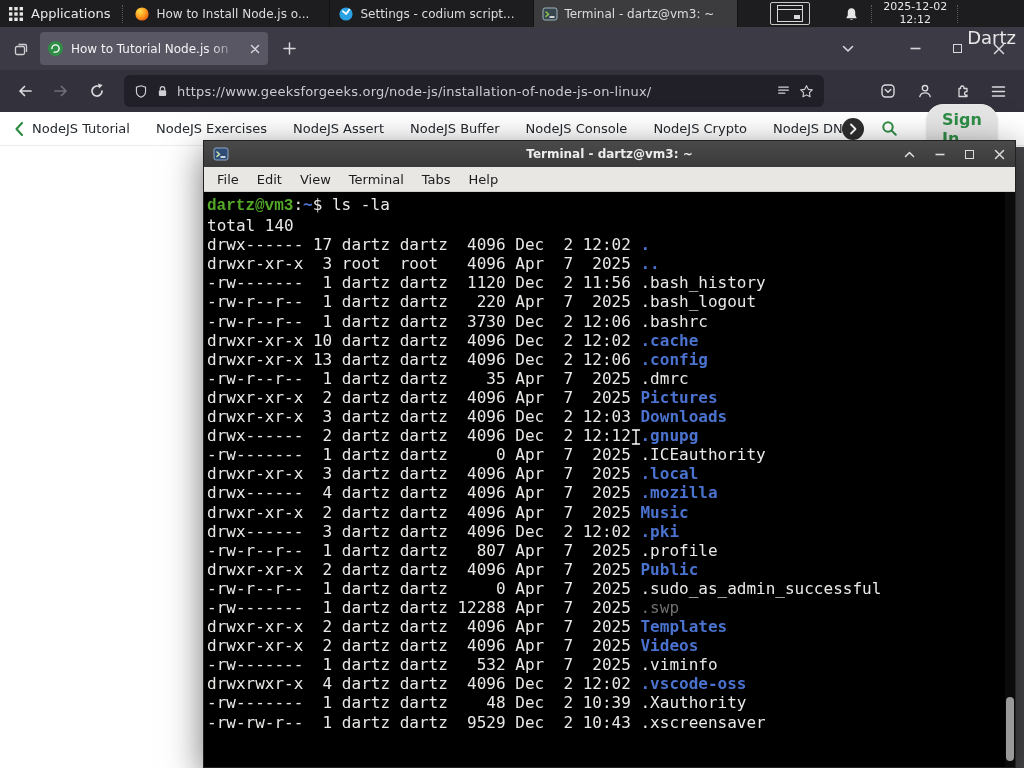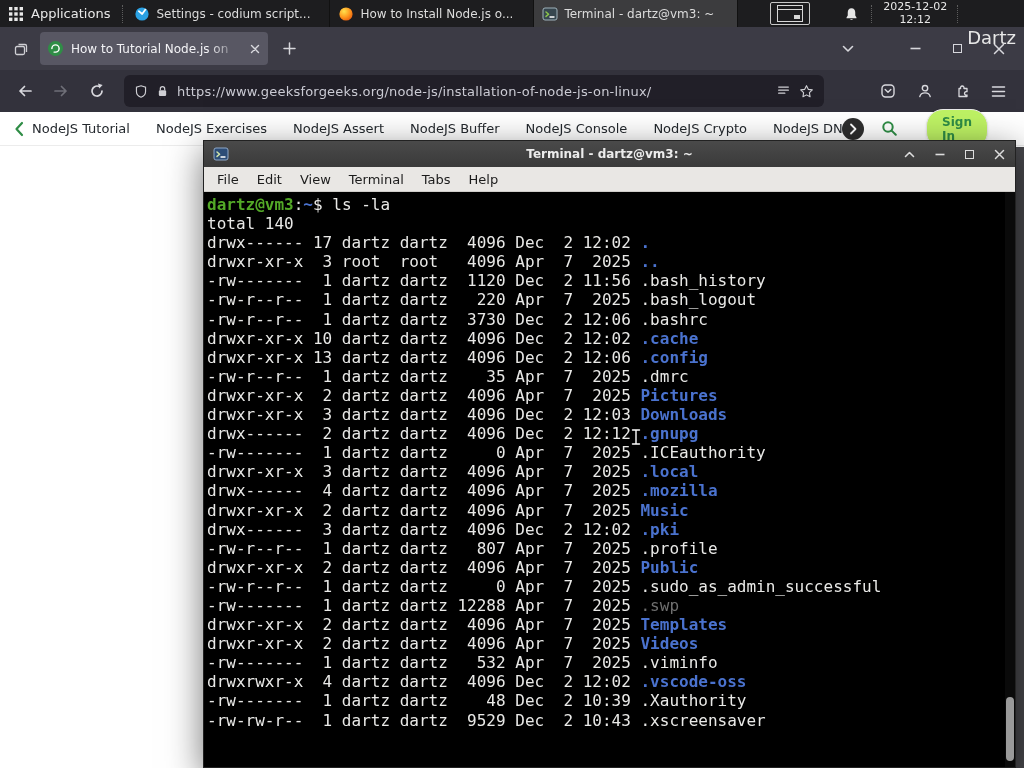--- a/index.html
+++ b/index.html
@@ -51,22 +51,22 @@
   .nav-right { display:flex; align-items:center; gap:21px; padding:0 8px 0 0; }
 
   .site-nav { height:34px; background:#fff; border-bottom:1px solid #ececec; display:flex; align-items:center;
               padding:0 14px; color:#24292e; font-size:13px; font-weight:500; position:relative; flex:none; }
   .snav-chevron-left { margin-right:8px; }
   .snav-item { margin-right:26px; white-space:nowrap; }
   .snav-item.clipped { width:32px; overflow:hidden; margin-right:0; }
   .snav-more { width:22px; height:22px; border-radius:50%; background:#2e2e2e; display:flex; align-items:center;
                justify-content:center; position:absolute; left:842px; top:6px; }
   .snav-search { margin-left:auto; padding:4px; }
-  .signin-btn { margin:0 22px 0 24px; color:#2f8d46; font-weight:700; font-size:12px; padding:5px 15px;
-                border:1px solid #e9e9e9; border-radius:17px; background:#bef264; box-shadow:0 1px 3px rgba(0,0,0,.08); }
+  .signin-btn { margin:0 22px 0 24px; color:#2f8d46; font-weight:700; font-size:16px; padding:5px 15px;
+                border:1px solid #e9e9e9; border-radius:17px; background:#e5e5e5; box-shadow:0 1px 3px rgba(0,0,0,.08); }
   .page { flex:1; background:#fff; }
   .page-scrollbar { position:absolute; right:0; top:120px; bottom:0; width:12px; background:#48484c; }
 
   
   .terminal-window { position:absolute; left:203px; top:140px; width:813px; height:628px; z-index:30;
                      display:flex; flex-direction:column; border:1px solid #222;
                      box-shadow:0 10px 34px rgba(0,0,0,.55); }
   .t-titlebar { height:26px; background:linear-gradient(#4a4a4a,#3a3a3a); position:relative;
                 display:flex; align-items:center; padding:0 9px; flex:none; }
   .t-title { position:absolute; left:0; right:0; text-align:center; font-size:12px; font-weight:bold;
@@ -74,21 +74,21 @@
   .t-controls { margin-left:auto; display:flex; align-items:center; gap:17px; }
   .t-ctl { display:flex; align-items:center; justify-content:center; width:13px; height:13px; }
   .box-max { width:9px; height:9px; border:1.5px solid #ddd; }
   .t-menubar { height:25px; background:#e9e7e4; border-bottom:1px solid #cfcdc9; display:flex; align-items:center;
                padding:0 4px; font-size:13px; color:#1c1c1c; flex:none; }
   .t-menu-item { padding:0 9px; }
   .t-body { flex:1; background:#000; position:relative; overflow:hidden; padding:3px 12px 0 3px;
             font-family:"DejaVu Sans Mono","Liberation Mono",monospace; font-size:16px; line-height:19.1px; }
   .t-line { white-space:pre; }
   .c-fg { color:#e9e9e7; }
-  .c-green { color:#53a927; font-weight:bold; }
+  .c-green { color:#53a927; font-weight:bold;font-family:Liberation Mono, monospace; }
   .c-blue { color:#4a72ce; font-weight:bold; }
   .c-gray { color:#6f6f6f; }
   .t-scrollbar { position:absolute; top:0; right:0; bottom:0; width:10px; background:#0a0a0a; }
   .t-thumb { position:absolute; right:1px; bottom:6px; width:8px; height:64px; background:#9a9a9a; border-radius:4px; }
 
   .mouse-cursor { position:absolute; left:630px; top:428px; z-index:50; }
 </style>
 </head>
 <body>
 
@@ -107,38 +107,38 @@
           <rect x="11.6" y="11.6" width="3.4" height="3.4"></rect>
       </g>
     </svg>
     <span>Applications</span>
   </div>
   <div class="psep"></div>
 
   <div class="taskbar">
     <div class="task">
       <svg width="16" height="16" viewBox="0 0 16 16">
-        <circle cx="8" cy="8" r="6.6" fill="#2ba1e3"></circle>
-        <polyline points="4.8,5.2 8.2,8 11.4,3.6" fill="none" stroke="#fff" stroke-width="1.7" stroke-linecap="round" stroke-linejoin="round"></polyline>
-      </svg>
-      <span class="tlabel">Settings - codium script...</span>
-    </div>
-    <div class="task">
-      <svg width="16" height="16" viewBox="0 0 16 16">
         <defs>
             <radialGradient id="fxg" cx="35%" cy="30%" r="80%">
           <stop offset="0%" stop-color="#ffe14d"></stop>
               <stop offset="55%" stop-color="#ff9a1f"></stop>
               <stop offset="100%" stop-color="#e8590c"></stop>
         </radialGradient>
           </defs>
         <circle cx="8" cy="8" r="6.6" fill="url(#fxg)"></circle>
         <path d="M4.2 4.2 A5.3 5.3 0 0 0 8 13.2 A5.3 5.3 0 0 1 4.2 4.2Z" fill="#d9480f" opacity=".55"></path>
       </svg>
       <span class="tlabel">How to Install Node.js o...</span>
+    </div>
+    <div class="task">
+      <svg width="16" height="16" viewBox="0 0 16 16">
+        <circle cx="8" cy="8" r="6.6" fill="#2ba1e3"></circle>
+        <polyline points="4.8,5.2 8.2,8 11.4,3.6" fill="none" stroke="#fff" stroke-width="1.7" stroke-linecap="round" stroke-linejoin="round"></polyline>
+      </svg>
+      <span class="tlabel">Settings - codium script...</span>
     </div>
     <div class="task active">
       <svg width="16" height="16" viewBox="0 0 16 16">
         <rect x="1" y="2" width="14" height="12" rx="2" fill="#37474f" stroke="#9fb2bb" stroke-width="1"></rect>
         <polyline points="4,6 6.6,8.2 4,10.4" fill="none" stroke="#8bc34a" stroke-width="1.5" stroke-linecap="round" stroke-linejoin="round"></polyline>
         <line x1="8" y1="11" x2="12" y2="11" stroke="#fff" stroke-width="1.4" stroke-linecap="round"></line>
       </svg>
       <span class="tlabel">Terminal - dartz@vm3: ~</span>
     </div>
   </div>

